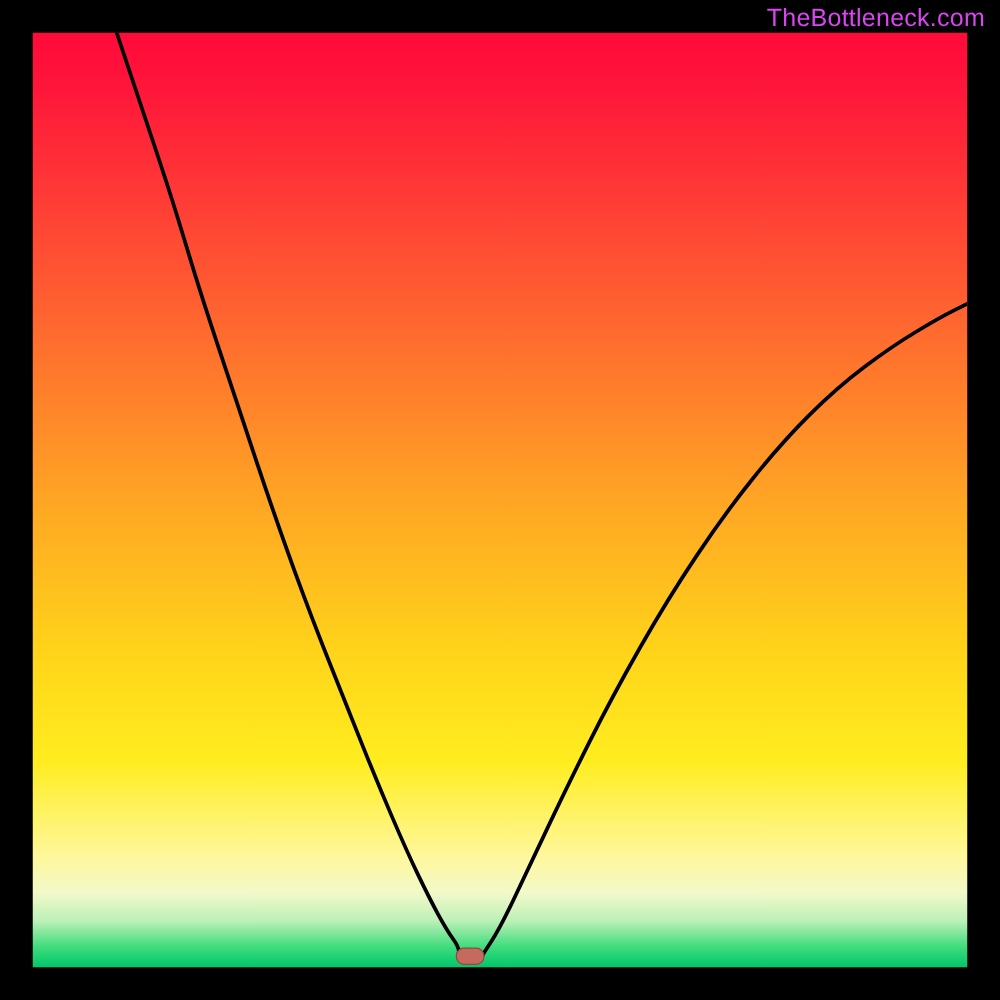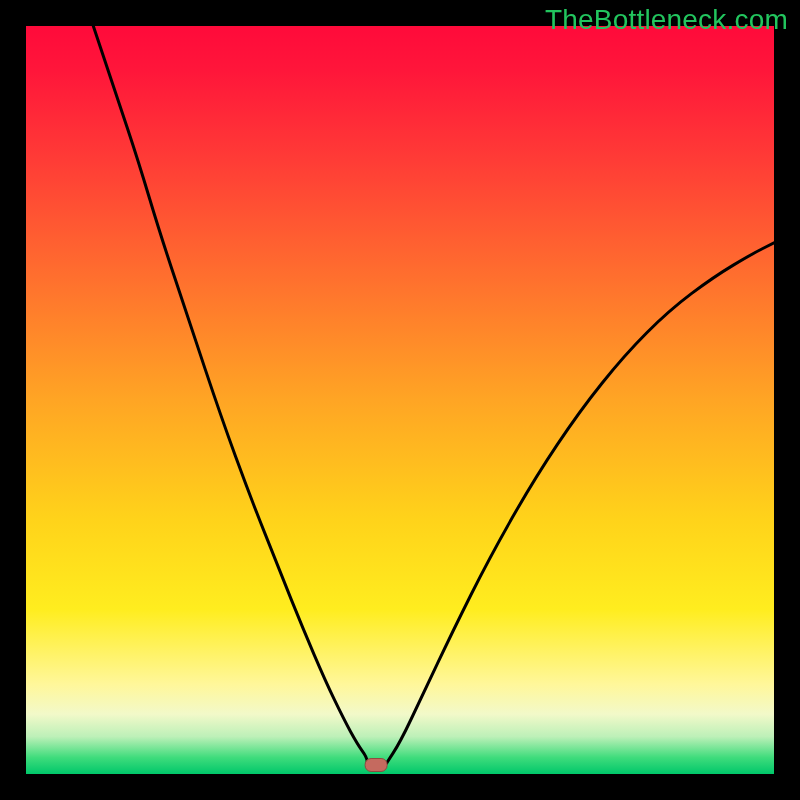--- a/index.html
+++ b/index.html
@@ -54,22 +54,22 @@
     position: absolute;
     left: 0;
     top: 0;
     width: 100%;
     height: 100%;
   }
   .watermark {
     position: absolute;
     top: 4px;
     right: 12px;
-    color: #22c55e;
-    font-size: 28px;
+    color: #d946ef;
+    font-size: 20px;
     letter-spacing: 0.2px;
     user-select: none;
   }
 </style>
 </head>
 <body>
 
 <div class="frame">
 
   <div class="plot-area">

